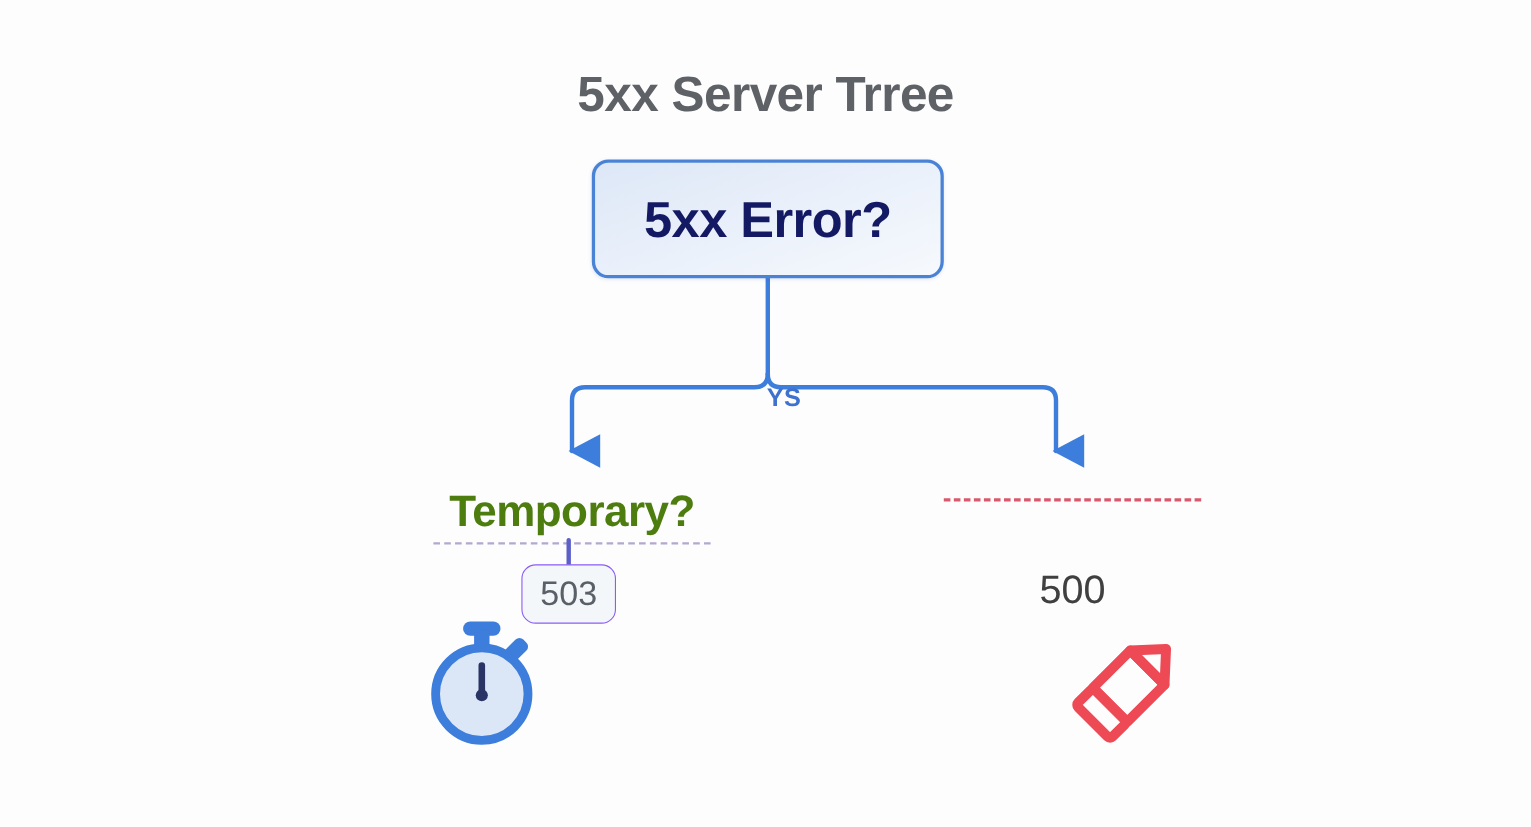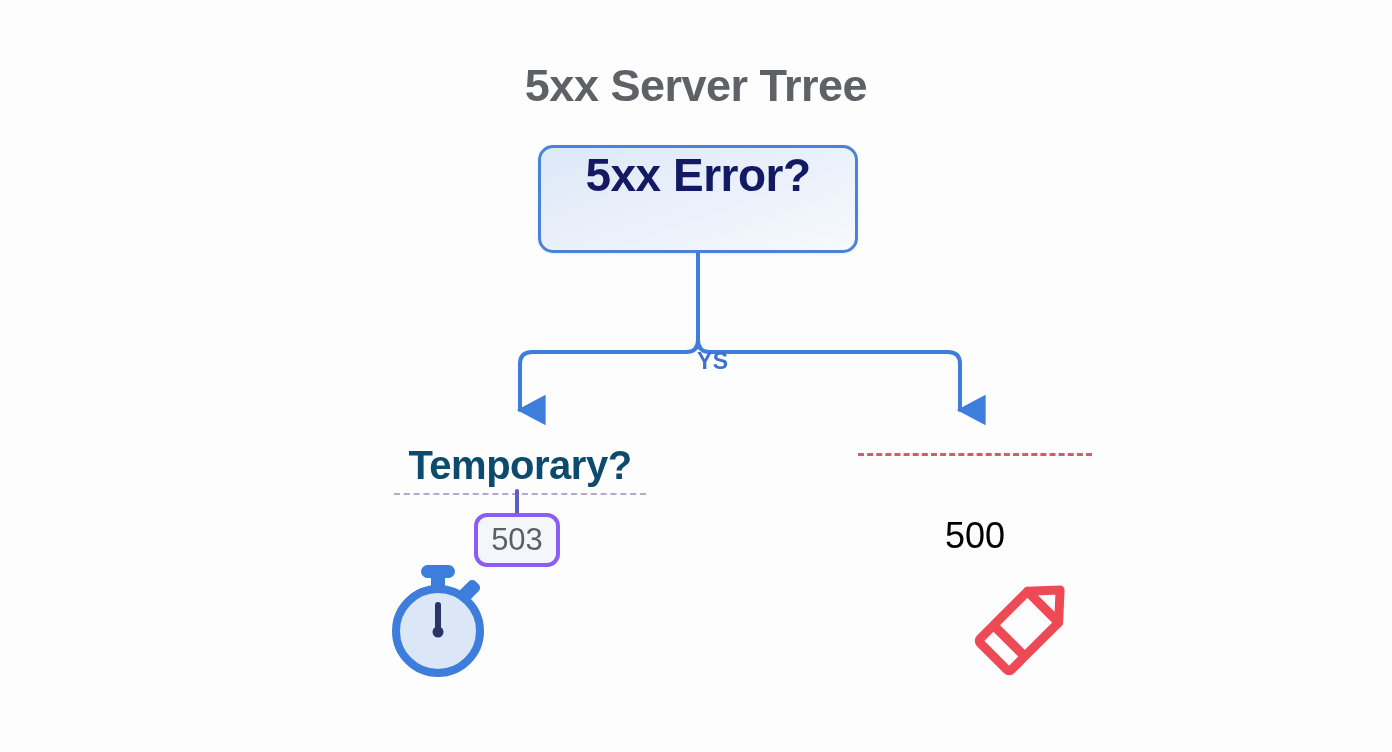--- a/index.html
+++ b/index.html
@@ -54,21 +54,21 @@
     position: absolute;
     left: 538px;
     top: 145px;
     width: 320px;
     height: 108px;
     box-sizing: border-box;
     border: 3px solid #4a82d6;
     border-radius: 15px;
     background: linear-gradient(160deg, #dde7f6 0%, #e8effa 42%, #f6f9fd 100%);
     display: flex;
-    align-items: flex-start;
+    align-items: center;
     justify-content: center;
     box-shadow: 0 1px 3px rgba(70, 110, 170, 0.13);
   }
   .root-node-label {
     font-size: 46px;
     font-weight: bold;
     color: #131a63;
     letter-spacing: -0.5px;
     white-space: nowrap;
   }
@@ -95,21 +95,21 @@
   .branch-left  { left: 310px; }
   .branch-right { left: 765px; }
 
   .branch-title {
     font-size: 40px;
     font-weight: bold;
     letter-spacing: -0.5px;
     white-space: nowrap;
     line-height: 1.0;
   }
-  .branch-left .branch-title  { color: #0c4a6e; }
+  .branch-left .branch-title  { color: #4d7c0f; }
   .branch-right .branch-title { color: #202124; }
 
   .branch-rule {
     margin: 8px auto 0 auto;
     height: 0;
   }
   .branch-left .branch-rule {
     width: 252px;
     border-top: 2px dashed #b3a8cd;
   }
@@ -119,21 +119,21 @@
   }
 
   
   .code-badge {
     position: absolute;
     left: 474px;
     top: 513px;
     width: 86px;
     height: 54px;
     box-sizing: border-box;
-    border: 4px solid #8b5cf6;
+    border: 1px solid #8b5cf6;
     border-radius: 13px;
     background: #f4f7fa;
     display: flex;
     align-items: center;
     justify-content: center;
   }
   .code-badge-label {
     font-size: 31px;
     font-weight: normal;
     color: #5a6068;
@@ -149,21 +149,21 @@
   }
 
   
   .code-text {
     position: absolute;
     left: 765px;
     top: 515px;
     width: 420px;
     text-align: center;
     font-size: 36px;
-    color: #000000;
+    color: #404040;
   }
 
   
   .icon-stopwatch {
     position: absolute;
     left: 381px;
     top: 561px;
     width: 114px;
     height: 118px;
   }

